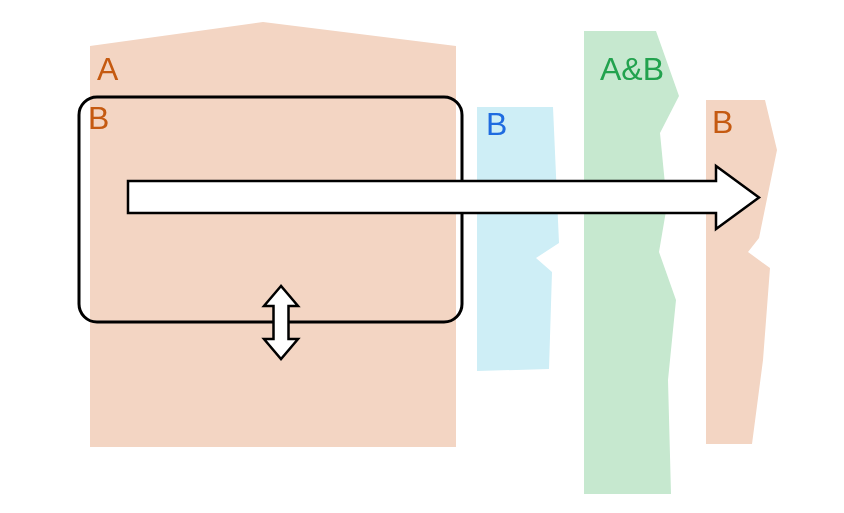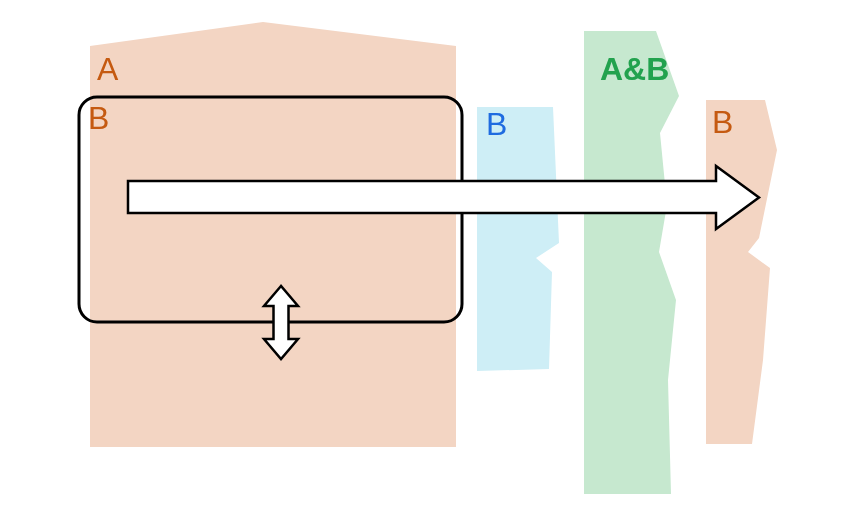--- a/index.html
+++ b/index.html
@@ -17,21 +17,21 @@
     position:absolute;
     font-size:32px;
     line-height:1;
     font-weight:400;
     letter-spacing:0;
     user-select:none;
     white-space:nowrap;
   }
   .orange-text{color:#C55A11;}
   .blue-text{color:#1F6BE0;}
-  .green-text{color:#22A24E;font-weight:bold;}
+  .green-text{color:#22A24E;}
 </style>
 </head>
 <body>
 
 <div class="canvas">
 
   <svg width="844" height="513" viewBox="0 0 844 513">
 
     <polygon fill="#F3D5C3" points="90,46 263,22 456,46 456,447 90,447"></polygon>
 

